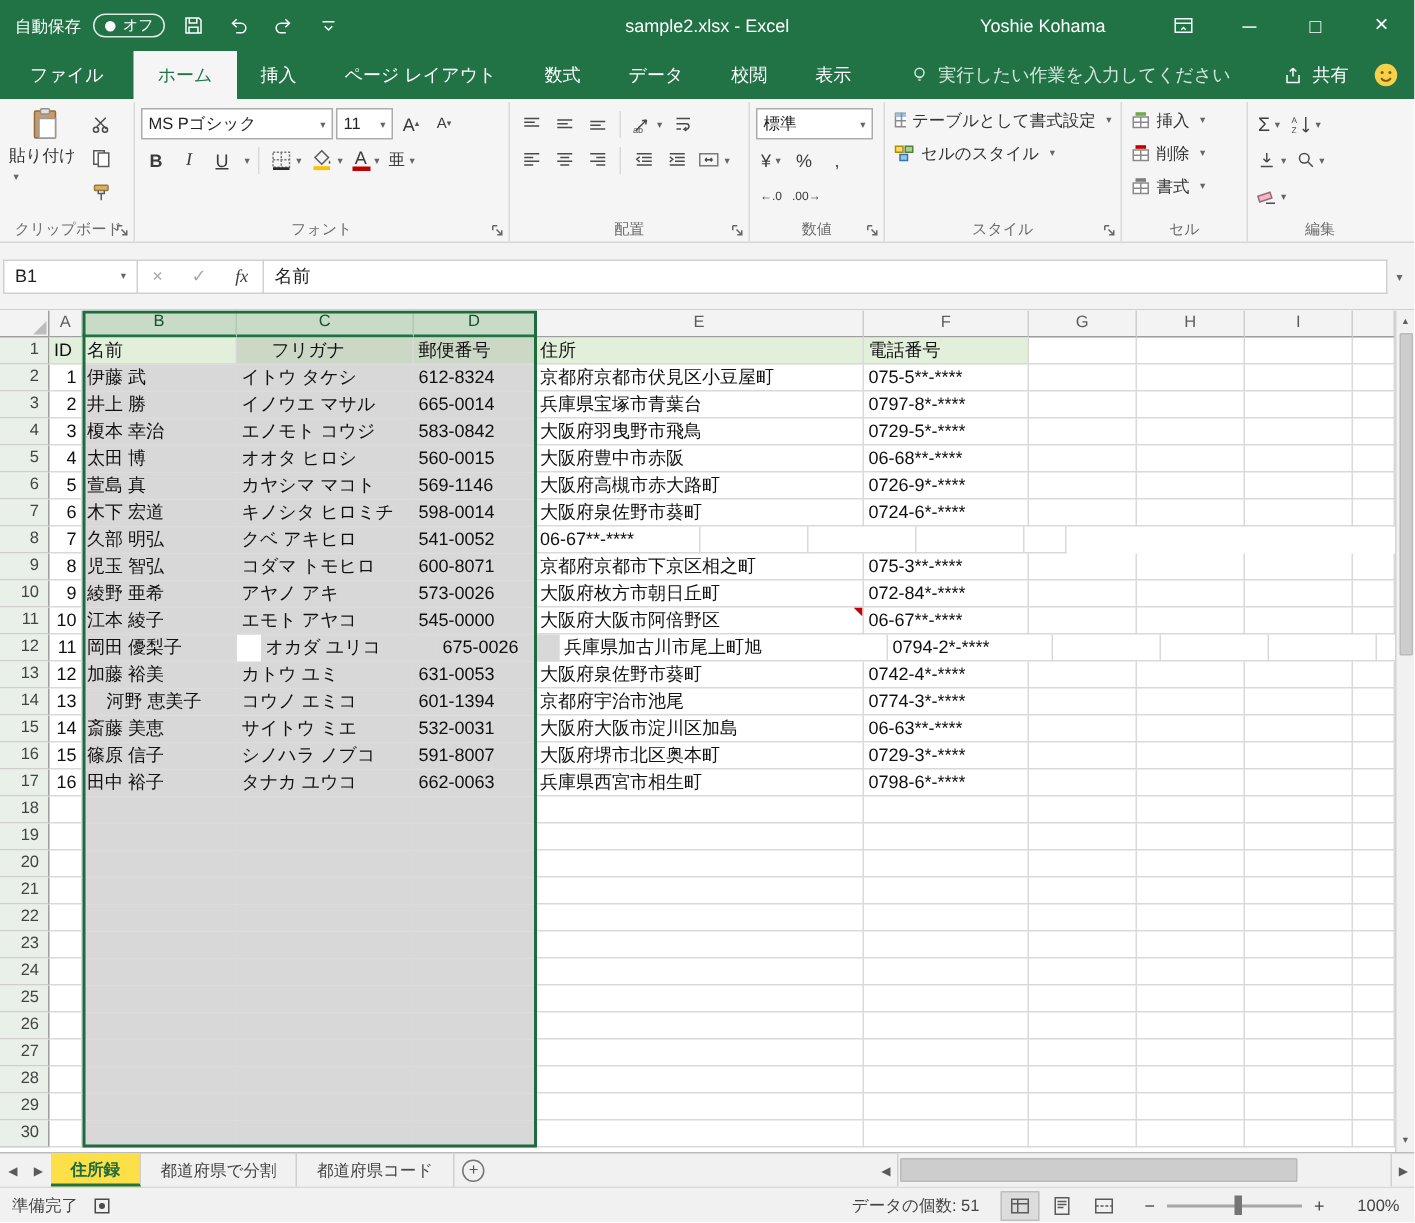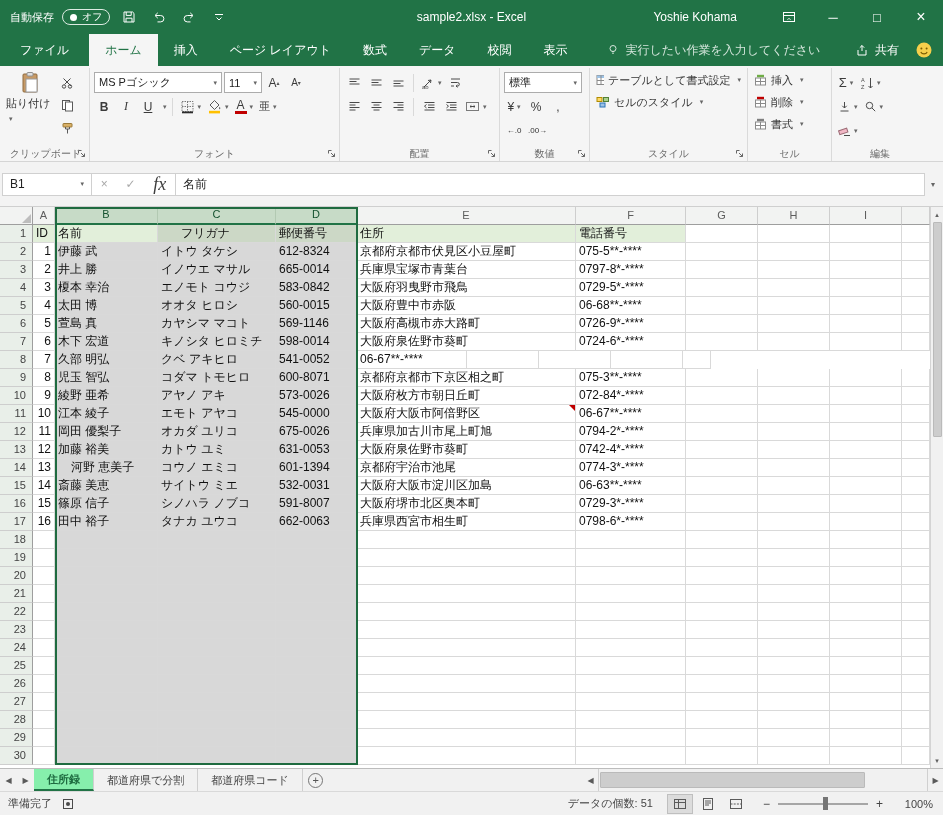--- a/index.html
+++ b/index.html
@@ -45,21 +45,21 @@
 .fcw .bar{width:12px;height:3px;background:#c00000}
 .srow{display:flex;align-items:center;height:22px;font-size:11px;color:#333;gap:4px;white-space:nowrap;padding:0 2px}
 .sum{font-size:13px;line-height:13px}
 .dec{font-size:8px;color:#333}
 
 .fbar{height:45px;background:#f3f3f3;display:flex;align-items:center;padding:0 2px;border-bottom:1px solid #cfcfcf}
 .namebox{width:90px;height:23px;background:#fff;border:1px solid #d0d0d0;display:flex;align-items:center;padding:0 7px;font-size:12px}
 .namebox .car{margin-left:auto}
 .fbtns{display:flex;align-items:center;height:23px;background:#fff;border:1px solid #d0d0d0;border-left:none;width:84px;justify-content:space-around}
 .fbx{color:#a8a8a8;font-size:12px}
-.fbfx{font-family:"Liberation Serif","DejaVu Serif",serif;font-style:italic;color:#3d3d3d;font-size:18px}
+.fbfx{font-family:"Liberation Serif","DejaVu Serif",serif;font-style:italic;color:#3d3d3d;font-size:12px}
 .finput{flex:1;height:23px;background:#fff;border:1px solid #d0d0d0;border-left:none;display:flex;align-items:center;padding:0 7px;font-size:12px}
 .fexp{width:16px;text-align:center;color:#666;font-size:8px}
 
 .grid{position:relative;height:561px;background:#fff;overflow:hidden}
 .colheaders{display:flex;height:18px}
 .corner{width:33px;flex:none;background:#f2f3f2;border-right:1px solid #9e9e9e;border-bottom:1px solid #9e9e9e;position:relative}
 .corner:after{content:"";position:absolute;right:1px;bottom:1px;border-left:9px solid transparent;border-bottom:9px solid #bdbdbd}
 .colhdr{flex:none;height:18px;text-align:center;font-size:11px;color:#5d5d5d;line-height:17px;background:#f2f3f2;border-right:1px solid #cecece;border-bottom:1px solid #9e9e9e}
 .colhdr.sel{background:#c7dbc7;color:#14522f;border-bottom:2px solid #217346;line-height:15px;border-right-color:#b2c9b2}
 .grow{display:flex;height:18px}
@@ -73,21 +73,21 @@
 .cmark{position:absolute;top:0;right:0;width:0;height:0;border-left:6px solid transparent;border-top:6px solid #c00000}
 .selbox{position:absolute;top:0;border:2px solid #1f6b40;pointer-events:none;height:558px}
 .vscroll{position:absolute;top:0;right:0;width:13px;height:561px;background:#f1f1f1;border-left:1px solid #d4d4d4;display:flex;flex-direction:column;align-items:center}
 .varrow{height:15px;line-height:15px;font-size:7px;color:#606060}
 .vthumb{width:9px;height:215px;background:#cdcdcd;border:1px solid #bababa;border-radius:1px}
 .vtrack{flex:1}
 
 .stabs{height:23px;background:#f1f1f1;border-top:1px solid #bcbcbc;display:flex;align-items:stretch;font-size:11px;color:#3f3f3f}
 .snav{width:17px;display:flex;align-items:center;justify-content:center;color:#5a5a5a;font-size:8px}
 .stab{padding:0 13px;display:flex;align-items:center;border-right:1px solid #cfcfcf;color:#444;background:transparent}
-.stab.active{background:#86efac;color:#1e6b40;font-weight:bold;border-bottom:2px solid #217346}
+.stab.active{background:#fde047;color:#1e6b40;font-weight:bold;border-bottom:2px solid #217346}
 .addsheet{width:26px;display:flex;align-items:center;justify-content:center}
 .addsheet span{width:15px;height:15px;border:1px solid #767676;border-radius:50%;display:flex;align-items:center;justify-content:center;font-size:11px;color:#555;line-height:1}
 .hscroll{margin-left:auto;display:flex;align-items:stretch;width:360px}
 .harrow{width:15px;display:flex;align-items:center;justify-content:center;font-size:8px;color:#5a5a5a}
 .htrack{flex:1;position:relative;background:#f1f1f1;border-left:1px solid #d0d0d0;border-right:1px solid #d0d0d0}
 .hthumb{position:absolute;left:1px;top:3px;bottom:3px;width:265px;background:#cdcdcd;border:1px solid #bababa;border-radius:1px}
 
 .status{height:24px;background:#f1f1f1;border-top:1px solid #d9d9d9;display:flex;align-items:center;font-size:11px;color:#444;padding:0 8px;gap:10px}
 .st-right{margin-left:auto;display:flex;align-items:center;gap:14px}
 .views{display:flex;gap:2px}
@@ -657,21 +657,21 @@
         <div class="cell" style="width: 110px;">06-67**-****</div>
         <div class="cell" style="width: 72px;"></div>
         <div class="cell" style="width: 72px;"></div>
         <div class="cell" style="width: 72px;"></div>
         <div class="cell" style="width: 28px;"></div>
       </div>
       <div class="grow">
         <div class="rowhdr">12</div>
         <div class="cell num" style="width: 22px;">11</div>
         <div class="cell sel" style="width: 103px;">岡田 優梨子</div>
-        <div class="cell sel" style="width: 118px;">オカダ ユリコ</div>
+        <div class="cell sel" style="width: 118px; margin-left: 16px;">オカダ ユリコ</div>
         <div class="cell sel" style="width: 81px;">675-0026</div>
         <div class="cell" style="width: 219px;">兵庫県加古川市尾上町旭</div>
         <div class="cell" style="width: 110px;">0794-2*-****</div>
         <div class="cell" style="width: 72px;"></div>
         <div class="cell" style="width: 72px;"></div>
         <div class="cell" style="width: 72px;"></div>
         <div class="cell" style="width: 28px;"></div>
       </div>
       <div class="grow">
         <div class="rowhdr">13</div>

